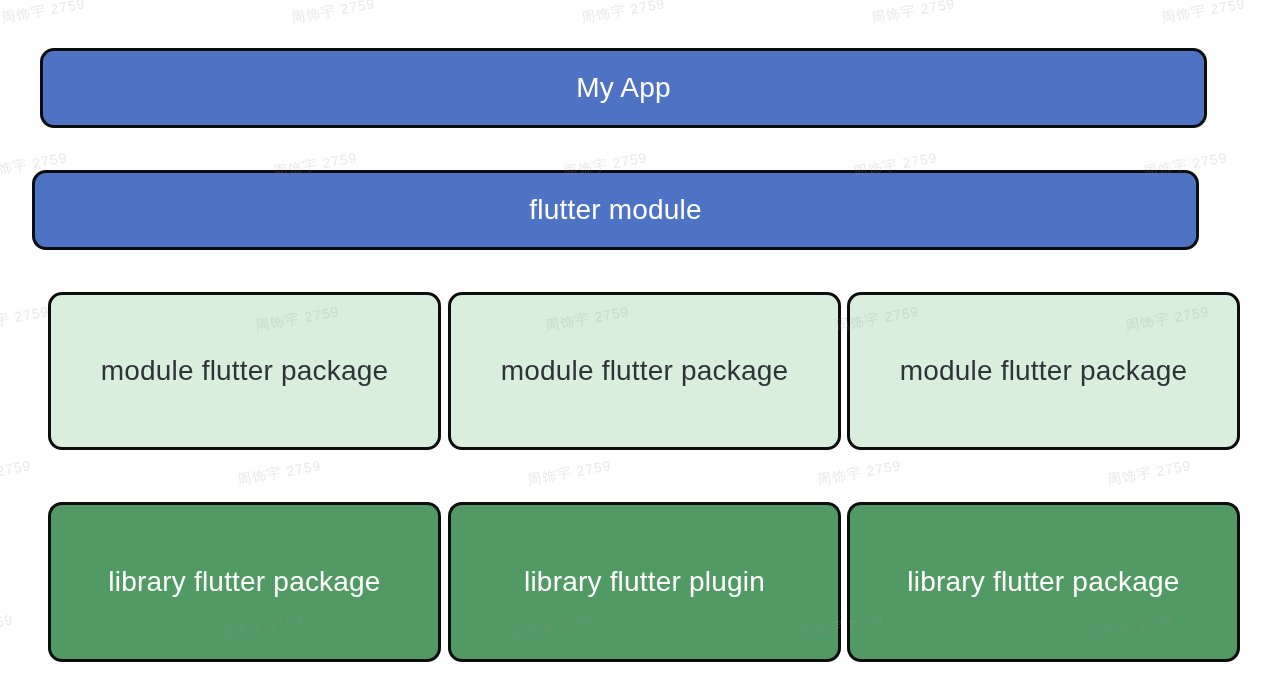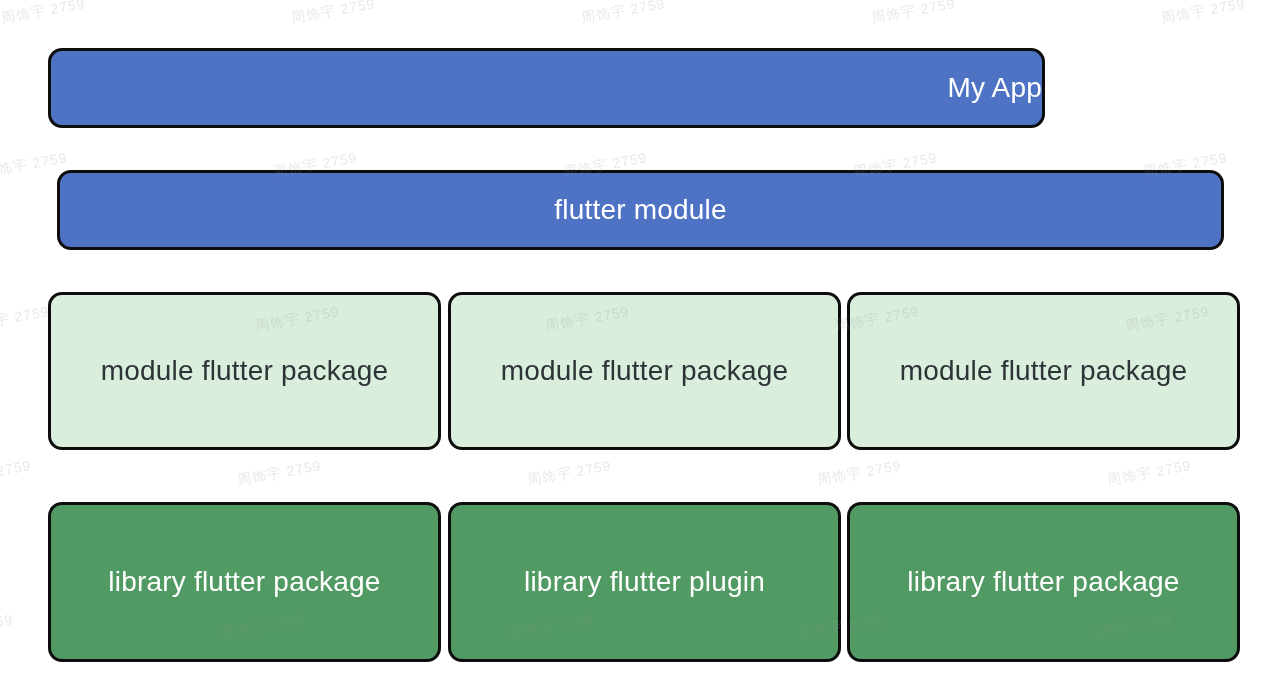--- a/index.html
+++ b/index.html
@@ -23,22 +23,22 @@
     align-items: center;
     justify-content: center;
     font-size: 28px;
     letter-spacing: 0.2px;
     z-index: 1;
   }
   .blue  { background: #4e73c4; color: #ffffff; }
   .lgreen{ background: #d9eedd; color: #2d3436; }
   .dgreen{ background: #519a63; color: #ffffff; }
 
-  .bar-app    { left: 48px; top: 48px;  width: 997px; height: 80px; justify-content: flex-end; }
-  .bar-module { left: 57px; top: 170px; width: 1167px; height: 80px; }
+  .bar-app    { left: 40px; top: 48px;  width: 1167px; height: 80px; }
+  .bar-module { left: 32px; top: 170px; width: 1167px; height: 80px; }
 
   .row-modules  .box, .row-libs .box { width: 393px; height: 158px; }
   .pos-c1 { left: 48px;  }
   .pos-c2 { left: 448px; }
   .pos-c3 { left: 847px; }
   .pos-r3 { top: 292px; }
   .pos-r4 { top: 490px; height: 160px !important; margin-top: 12px; }
 
   .watermark-layer {
     position: absolute;

